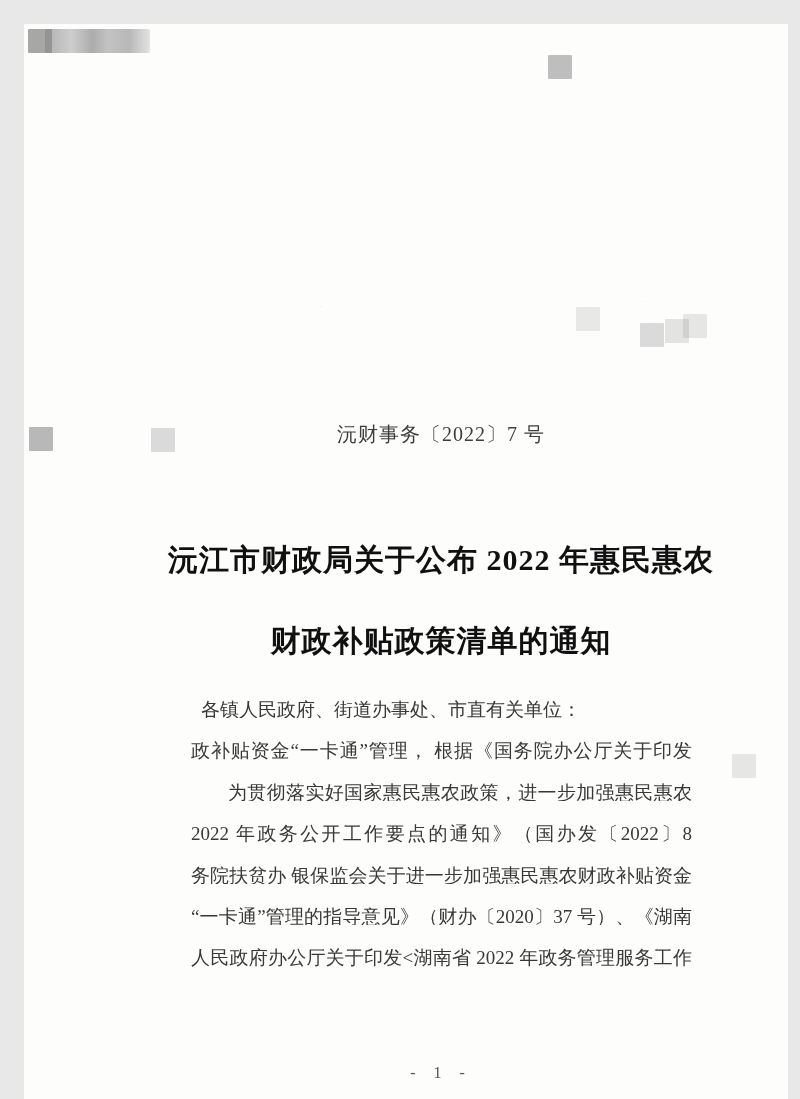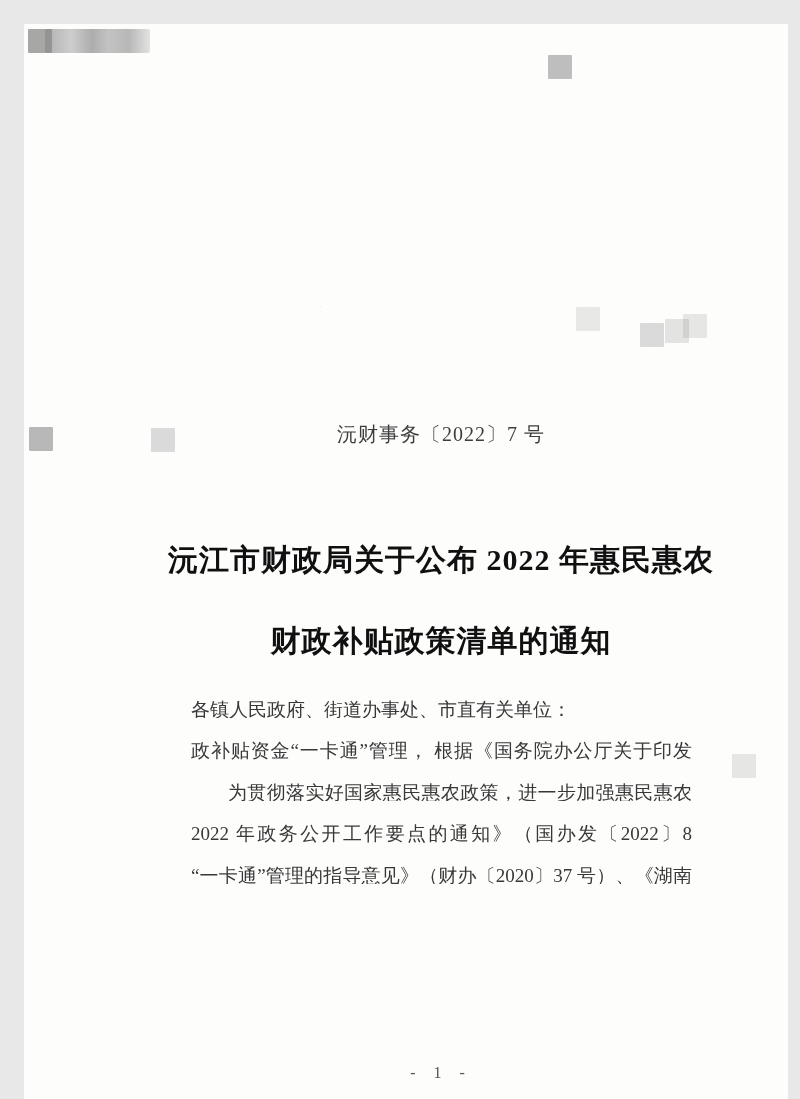--- a/index.html
+++ b/index.html
@@ -65,21 +65,21 @@
     font-size: 19px; line-height: 41.4px; color: #383838;
   }
   .bline {
     text-align: justify;
     text-align-last: justify;
     text-justify: inter-character;
     height: 41.4px; overflow: hidden;
   }
   .salutation {
     text-align: right; text-align-last: left;
-    height: 41.4px; overflow: hidden;
+    height: 41.4px; overflow: hidden; margin-left: 10px;
   }
   .indent { padding-left: 49px; }
   .page-number {
     position: absolute; left: 0; top: 1027px; width: 100%;
     text-align: center; transform: translateX(17px);
     font-size: 16px; line-height: 20px; color: #555;
     letter-spacing: 7px;
   }
 </style>
 </head>
@@ -107,18 +107,20 @@
   <div class="title">
     <div>沅江市财政局关于公布 2022 年惠民惠农</div>
     <div>财政补贴政策清单的通知</div>
   </div>
 
   <div class="body-block">
     <div class="salutation">各镇人民政府、街道办事处、市直有关单位：</div>
     <div class="bline">政补贴资金“一卡通”管理， 根据《国务院办公厅关于印发</div>
     <div class="bline indent">为贯彻落实好国家惠民惠农政策，进一步加强惠民惠农财</div>
     <div class="bline">2022 年政务公开工作要点的通知》（国办发〔2022〕8 号）、《财</div>
+    <div class="bline">务院扶贫办 银保监会关于进一步加强惠民惠农财政补贴资金</div>
     <div class="bline">“一卡通”管理的指导意见》（财办〔2020〕37 号）、《湖南省</div>
+    <div class="bline">人民政府办公厅关于印发&lt;湖南省 2022 年政务管理服务工作</div>
   </div>
 
   <div class="page-number">- 1 -</div>
 
 </div>
 
 </body></html>

